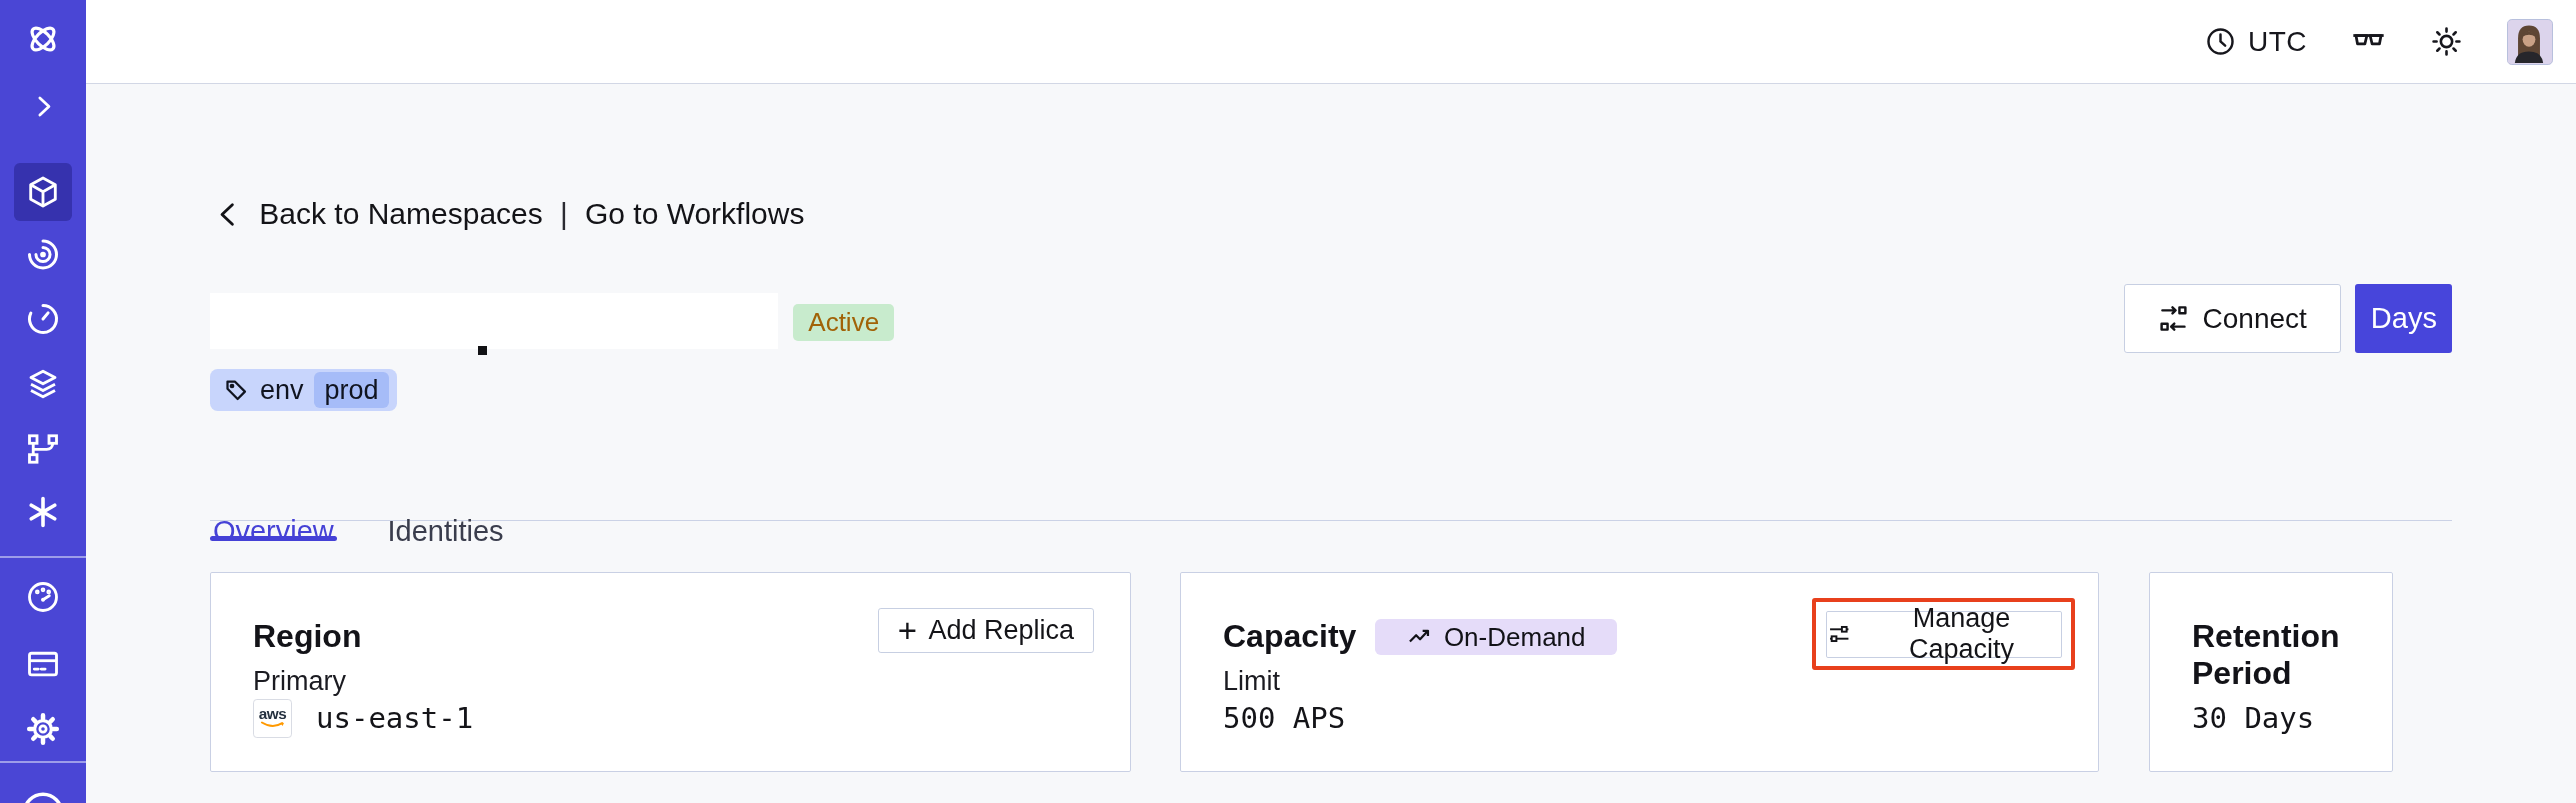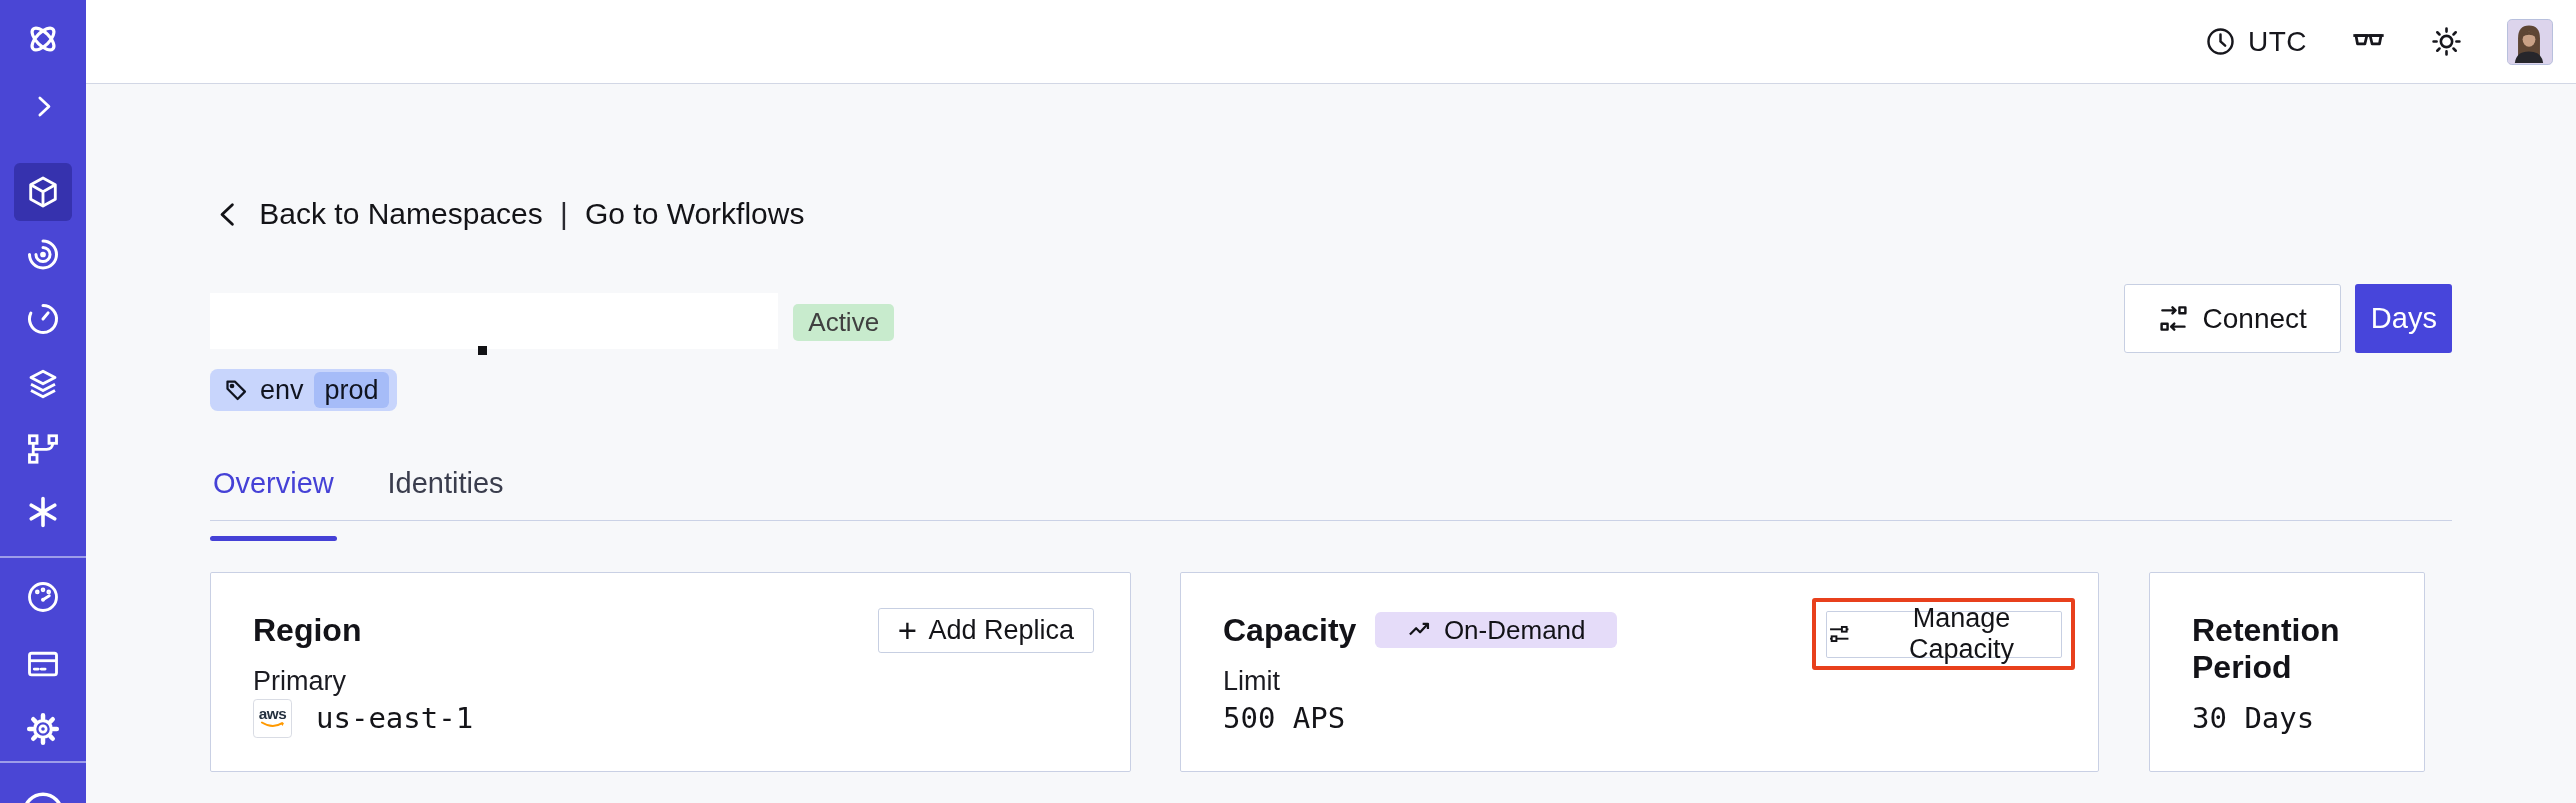--- a/index.html
+++ b/index.html
@@ -33,52 +33,52 @@
   .breadcrumb {
     position:absolute; left:213px; top:190px; height:48px; display:flex;
     align-items:center; gap:15.3px; font-size:30px; font-weight:500; color:#131317;
   }
   .crumb-link { cursor:pointer; }
   .crumb-sep { font-weight:400; color:#2b2b31; padding:0 1.9px; }
   .redacted-title { position:absolute; left:210px; top:293px; width:568px; height:56px; background:#ffffff; }
   .title-dot { position:absolute; left:478px; top:346px; width:8.6px; height:8.6px; background:#121215; }
   .status-badge {
     position:absolute; left:793px; top:304px; height:37px; display:flex; align-items:center;
-    padding:0 15.3px; background:#C8EBCD; border-radius:5px; font-size:26px; color:#404040;
+    padding:0 15.3px; background:#C8EBCD; border-radius:5px; font-size:26px; color:#a16207;
   }
   .tag-pill {
     position:absolute; left:210px; top:369px; height:42px; display:flex; align-items:center;
     gap:10.5px; padding:0 7.7px 0 12.5px; background:#C8D5FC; border-radius:7.7px; font-size:27px; color:#101420;
   }
   .tag-chip { background:#A6BCF8; border-radius:5.8px; padding:2.9px 10.5px; }
   .actions { position:absolute; left:2124px; top:284px; display:flex; gap:14.4px;align-items:center; }
   .btn {
     display:flex; align-items:center; justify-content:center; gap:13.4px; cursor:pointer;
     background:#fff; border:1.9px solid #C7CFE2; border-radius:2.9px; font-size:28px;
     font-weight:500; color:#141418; font-family:"Liberation Sans", sans-serif;
   }
   .btn-connect { width:217px; height:69px; }
   .btn-edit { width:97px; height:69px; background:#4745DB; border:none; color:#ffffff; font-weight:400; font-size:29px; }
   
   .tabs {
     position:absolute; left:210px; top:449px; width:2242px; height:72px;
     border-bottom:1.9px solid #CBD2E6; display:flex; gap:48px; padding-top:18px;
   }
-  .tab { position:relative; font-size:29px; font-weight:500; color:#3A3D4D; cursor:pointer; padding:0 2.9px; }
+  .tab { position:relative; font-size:29px; font-weight:500; color:#3A3D4D; cursor:pointer; padding:0 2.9px;margin-top:48px; }
   .tab.active { color:#4541D6; }
   .tab.active::after {
     content:""; position:absolute; left:0; right:0; bottom:-21px; height:4.8px;
     background:#4541D6; border-radius:2.9px;
   }
   
   .card { position:absolute; top:572px; height:200px; background:#ffffff; border:1.9px solid #C9D0E4; border-radius:1.9px; }
   .card-region { left:210px; width:921px; }
   .card-capacity { left:1180px; width:919px; }
-  .card-retention { left:2149px; width:276px; }
-  .card-head { position:absolute; left:42px; top:39px; display:flex; align-items:flex-start; gap:19px; }
+  .card-retention { left:2149px; width:244px; }
+  .card-head { position:absolute; left:42px; top:45px; display:flex; align-items:flex-end; gap:19px; }
   .card-title { font-size:32px; font-weight:600; color:#131318; }
   .mode-badge {
     display:flex; align-items:center; gap:10.5px; height:36px; padding:0 31px;
     background:#E5DCF9; border-radius:5.8px; font-size:26px; font-weight:500; color:#121217;
   }
   .card-label { position:absolute; left:42px; top:93px; font-size:27px; color:#1b1b21; }
   .card-value-row { position:absolute; left:42px; top:124px; height:42px; display:flex; align-items:center; gap:24px; }
   .mono-value { font-family:"DejaVu Sans Mono", monospace; font-size:29px; color:#141418; }
   .aws-chip {
     width:39px; height:39px; border:1.9px solid #D9DCE4; border-radius:3.8px; background:#fff;

